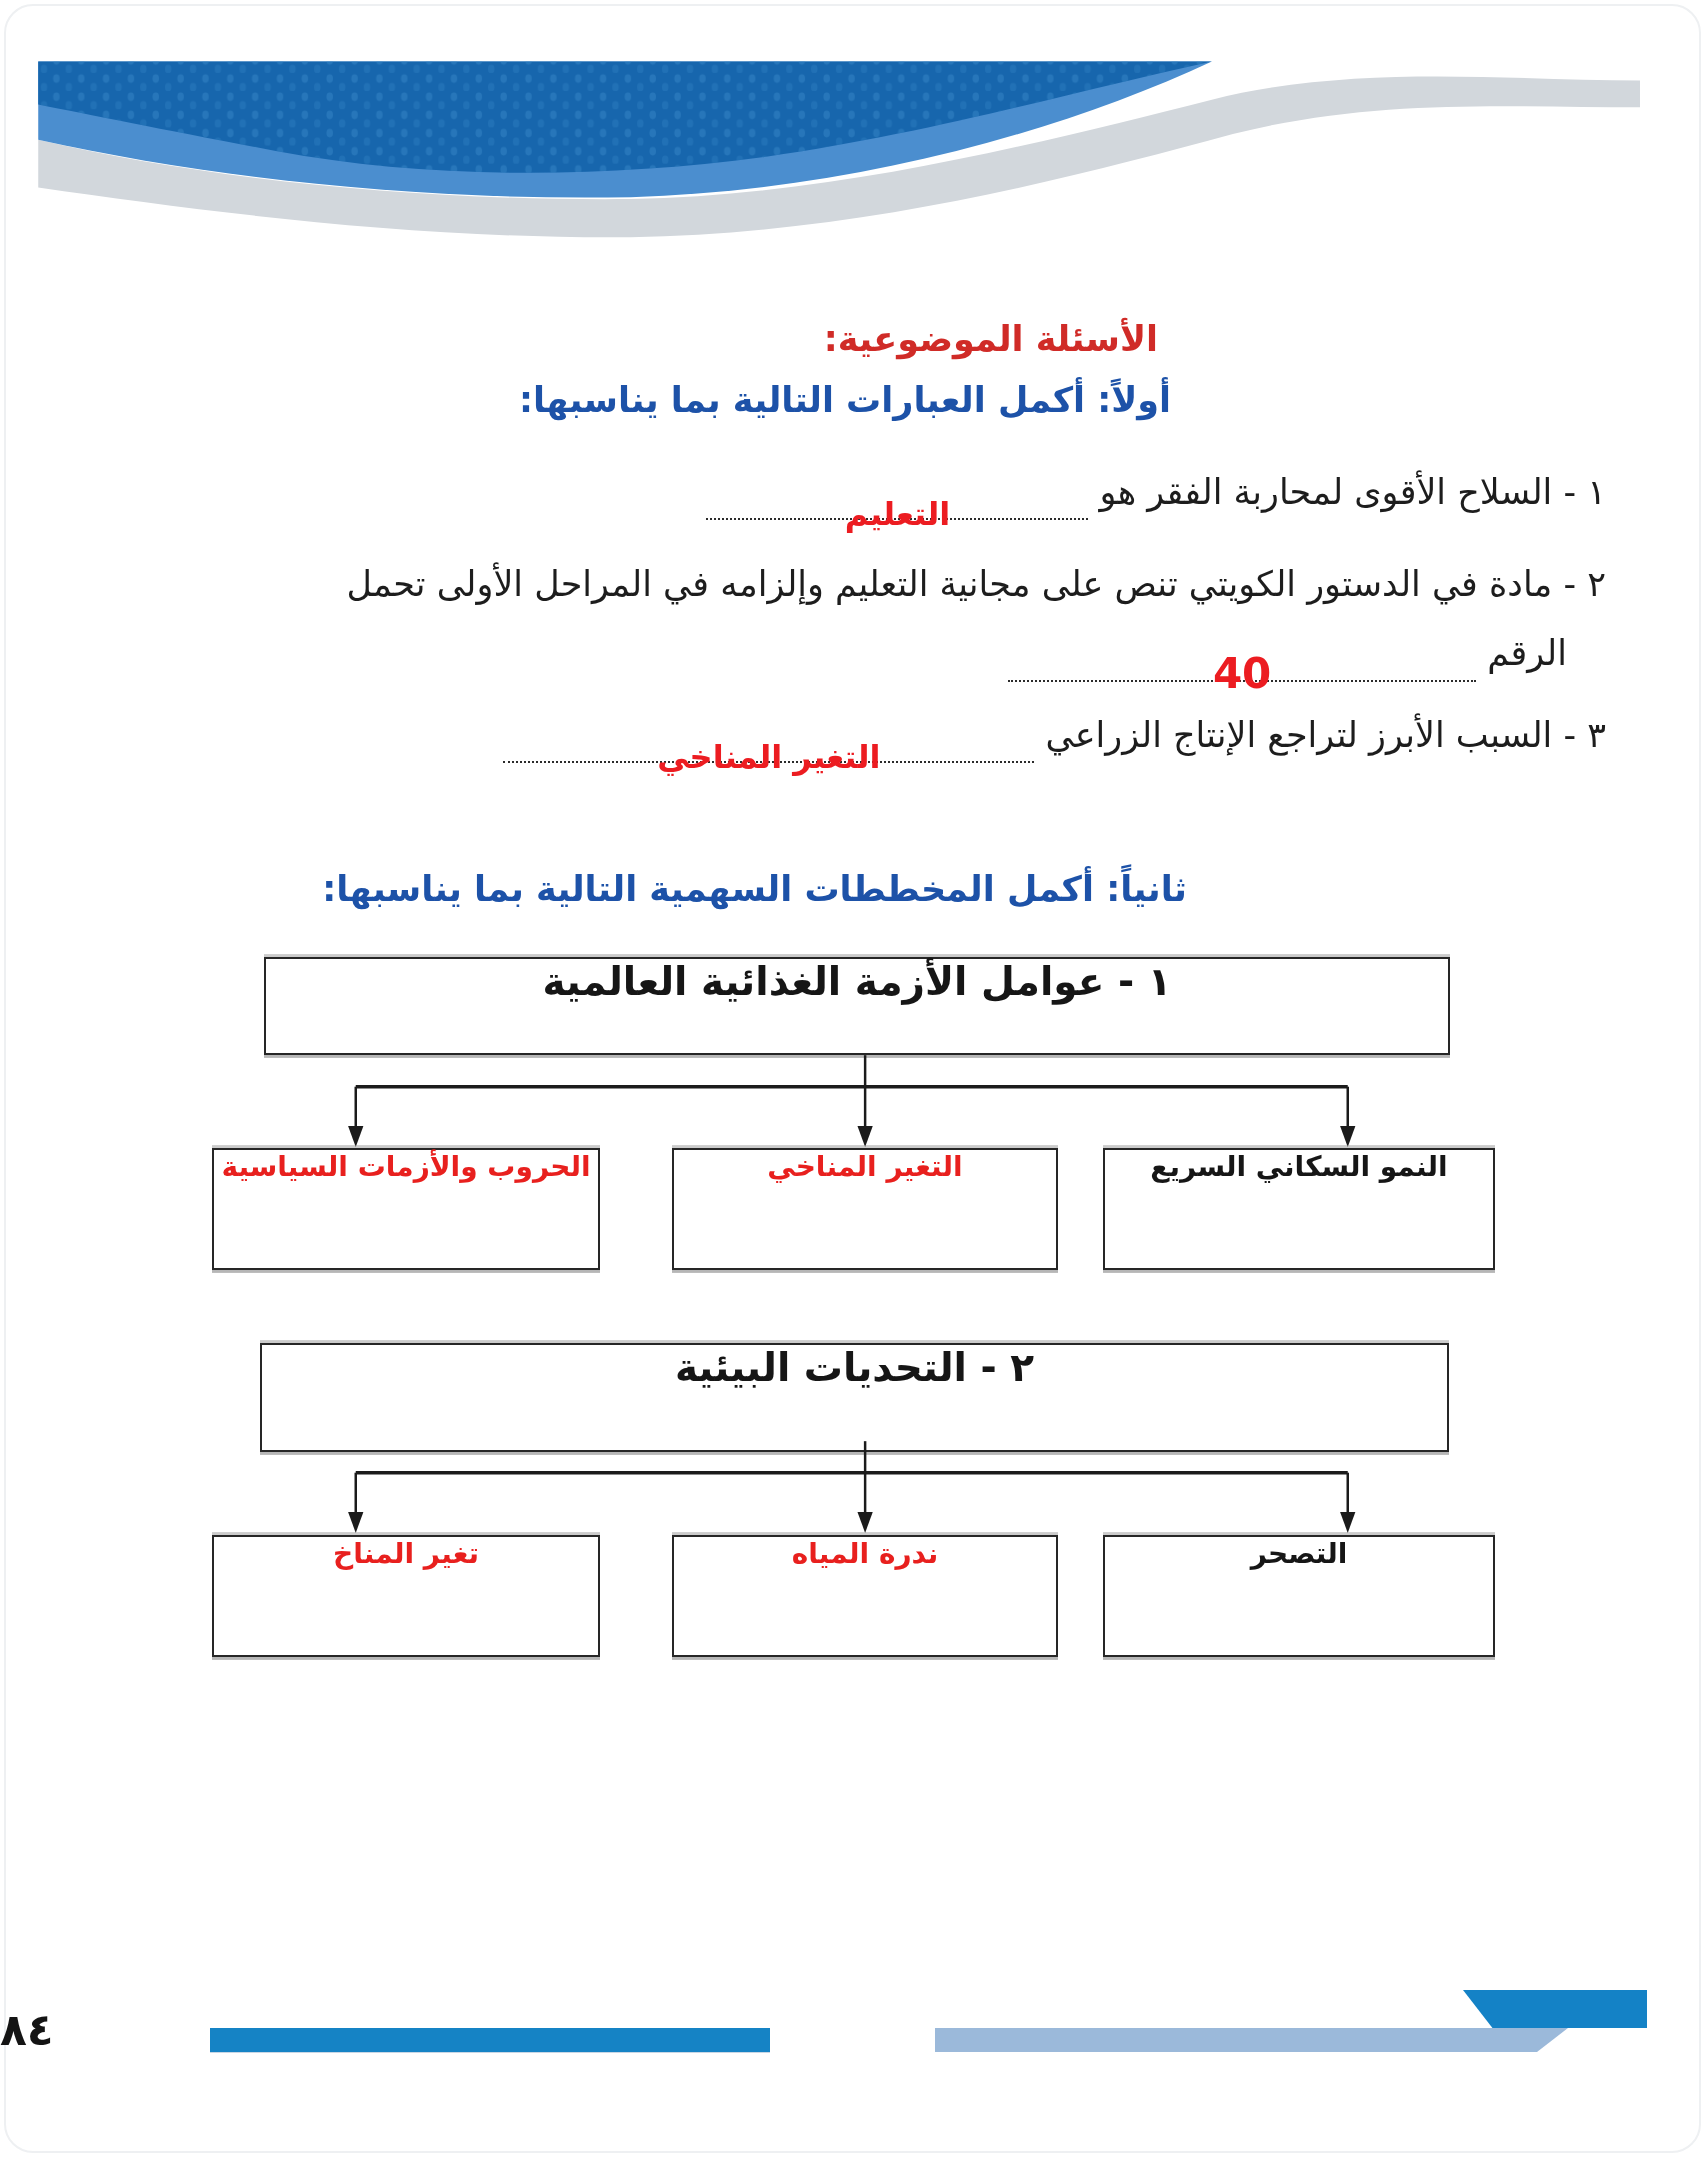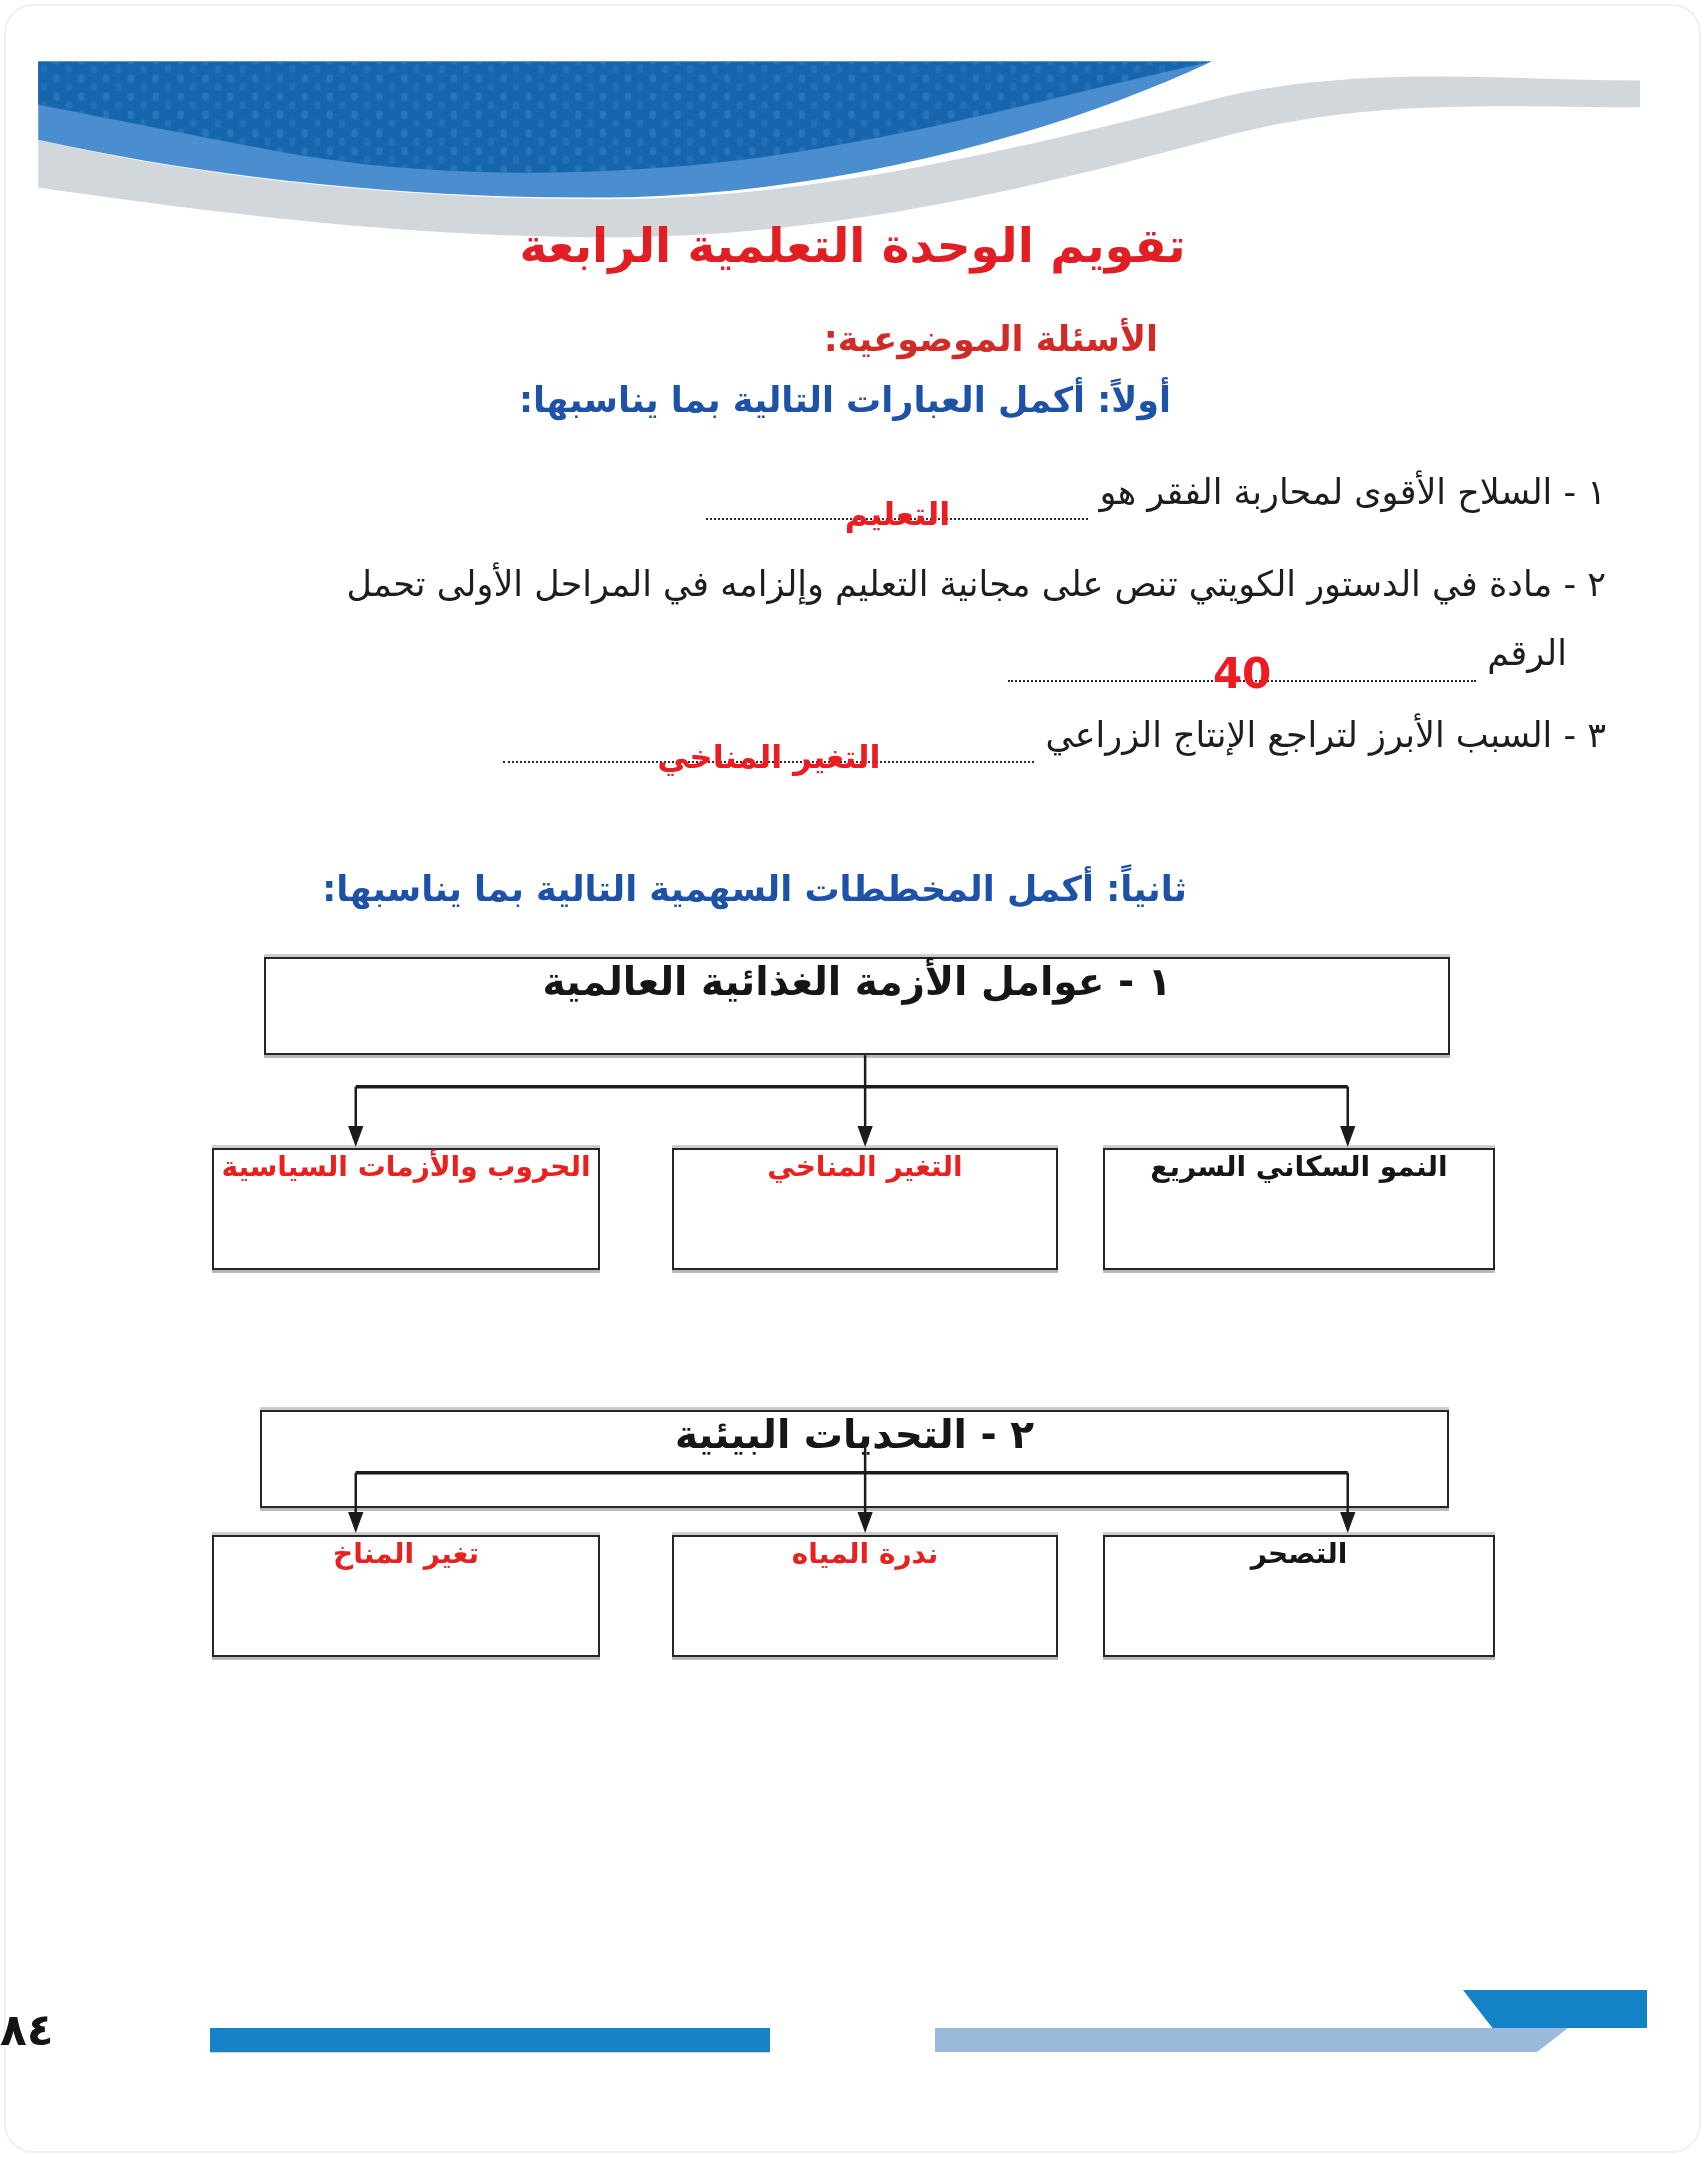--- a/index.html
+++ b/index.html
@@ -30,21 +30,21 @@
   .item2a{top:564px;right:99px;}
   .item2b{top:633px;right:138px;}
   .item3{top:715px;right:99px;}
 
   
   .dbox{position:absolute;background:#fff;border:2.9px solid #262626;box-sizing:border-box;
         display:flex;align-items:flex-start;justify-content:center;
         box-shadow:0 -2.9px 0 rgba(140,140,140,.45), 0 2.9px 0 rgba(110,110,110,.5);}
   .dbox .lbl{font-weight:bold;text-align:center;}
   .parent1{left:264px;top:957px;width:1186px;height:98px;}
-  .parent2{left:260px;top:1410px;width:1189px;height:98px;}
+  .parent2{left:260px;top:1343px;width:1189px;height:109px;}
   .parent1 .lbl,.parent2 .lbl{font-size:39px;color:#161616;}
   .child{height:122px;}
   .c-right1,.c-right2{left:1103px;width:392px;}
   .c-mid1,.c-mid2{left:672px;width:386px;}
   .c-left1,.c-left2{left:212px;width:388px;}
   .c-right1,.c-mid1,.c-left1{top:1148px;}
   .c-right2,.c-mid2,.c-left2{top:1535px;}
   .child .lbl{font-size:28px;color:#161616;}
   .child .lbl.red{color:#e8201e;}
   .connector{position:absolute;left:264px;width:1186px;height:94px;}
@@ -78,21 +78,20 @@
 
       <path d="M40,146 C220,188 440,210 660,208 C880,204 1100,146 1268,104 C1420,66 1580,84 1716,84 L1716,112 C1580,112 1440,102 1290,140 C1120,186 900,244 660,248 C440,250 220,222 40,196 Z" fill="#d2d7dc"></path>
 
       <path d="M40,64 L1268,64 C1100,142 880,200 660,206 C440,210 220,186 40,146 Z" fill="#4b8ecf"></path>
 
       <path d="M40,64 L1268,64 C1120,96 980,138 800,164 C620,188 440,186 290,158 C185,138 95,120 40,109 Z" fill="#1766ad"></path>
       <path d="M40,64 L1268,64 C1120,96 980,138 800,164 C620,188 440,186 290,158 C185,138 95,120 40,109 Z" fill="url(#dotpat)" opacity="0.5"></path>
     </svg>
   </div>
 
-  <div class="main-title">تقويم الوحدة التعلمية الرابعة</div>
   <div class="red-subhead">الأسئلة الموضوعية:</div>
   <div class="blue-head first">أولاً: أكمل العبارات التالية بما يناسبها:</div>
 
   <div class="item item1">
     <span>١ - السلاح الأقوى لمحاربة الفقر هو</span>
     <span class="fill" style="width:382px;"><span class="answer">التعليم</span></span>
   </div>
 
   <div class="item item2a">
     <span>٢ - مادة في الدستور الكويتي تنص على مجانية التعليم وإلزامه في المراحل الأولى تحمل</span>

